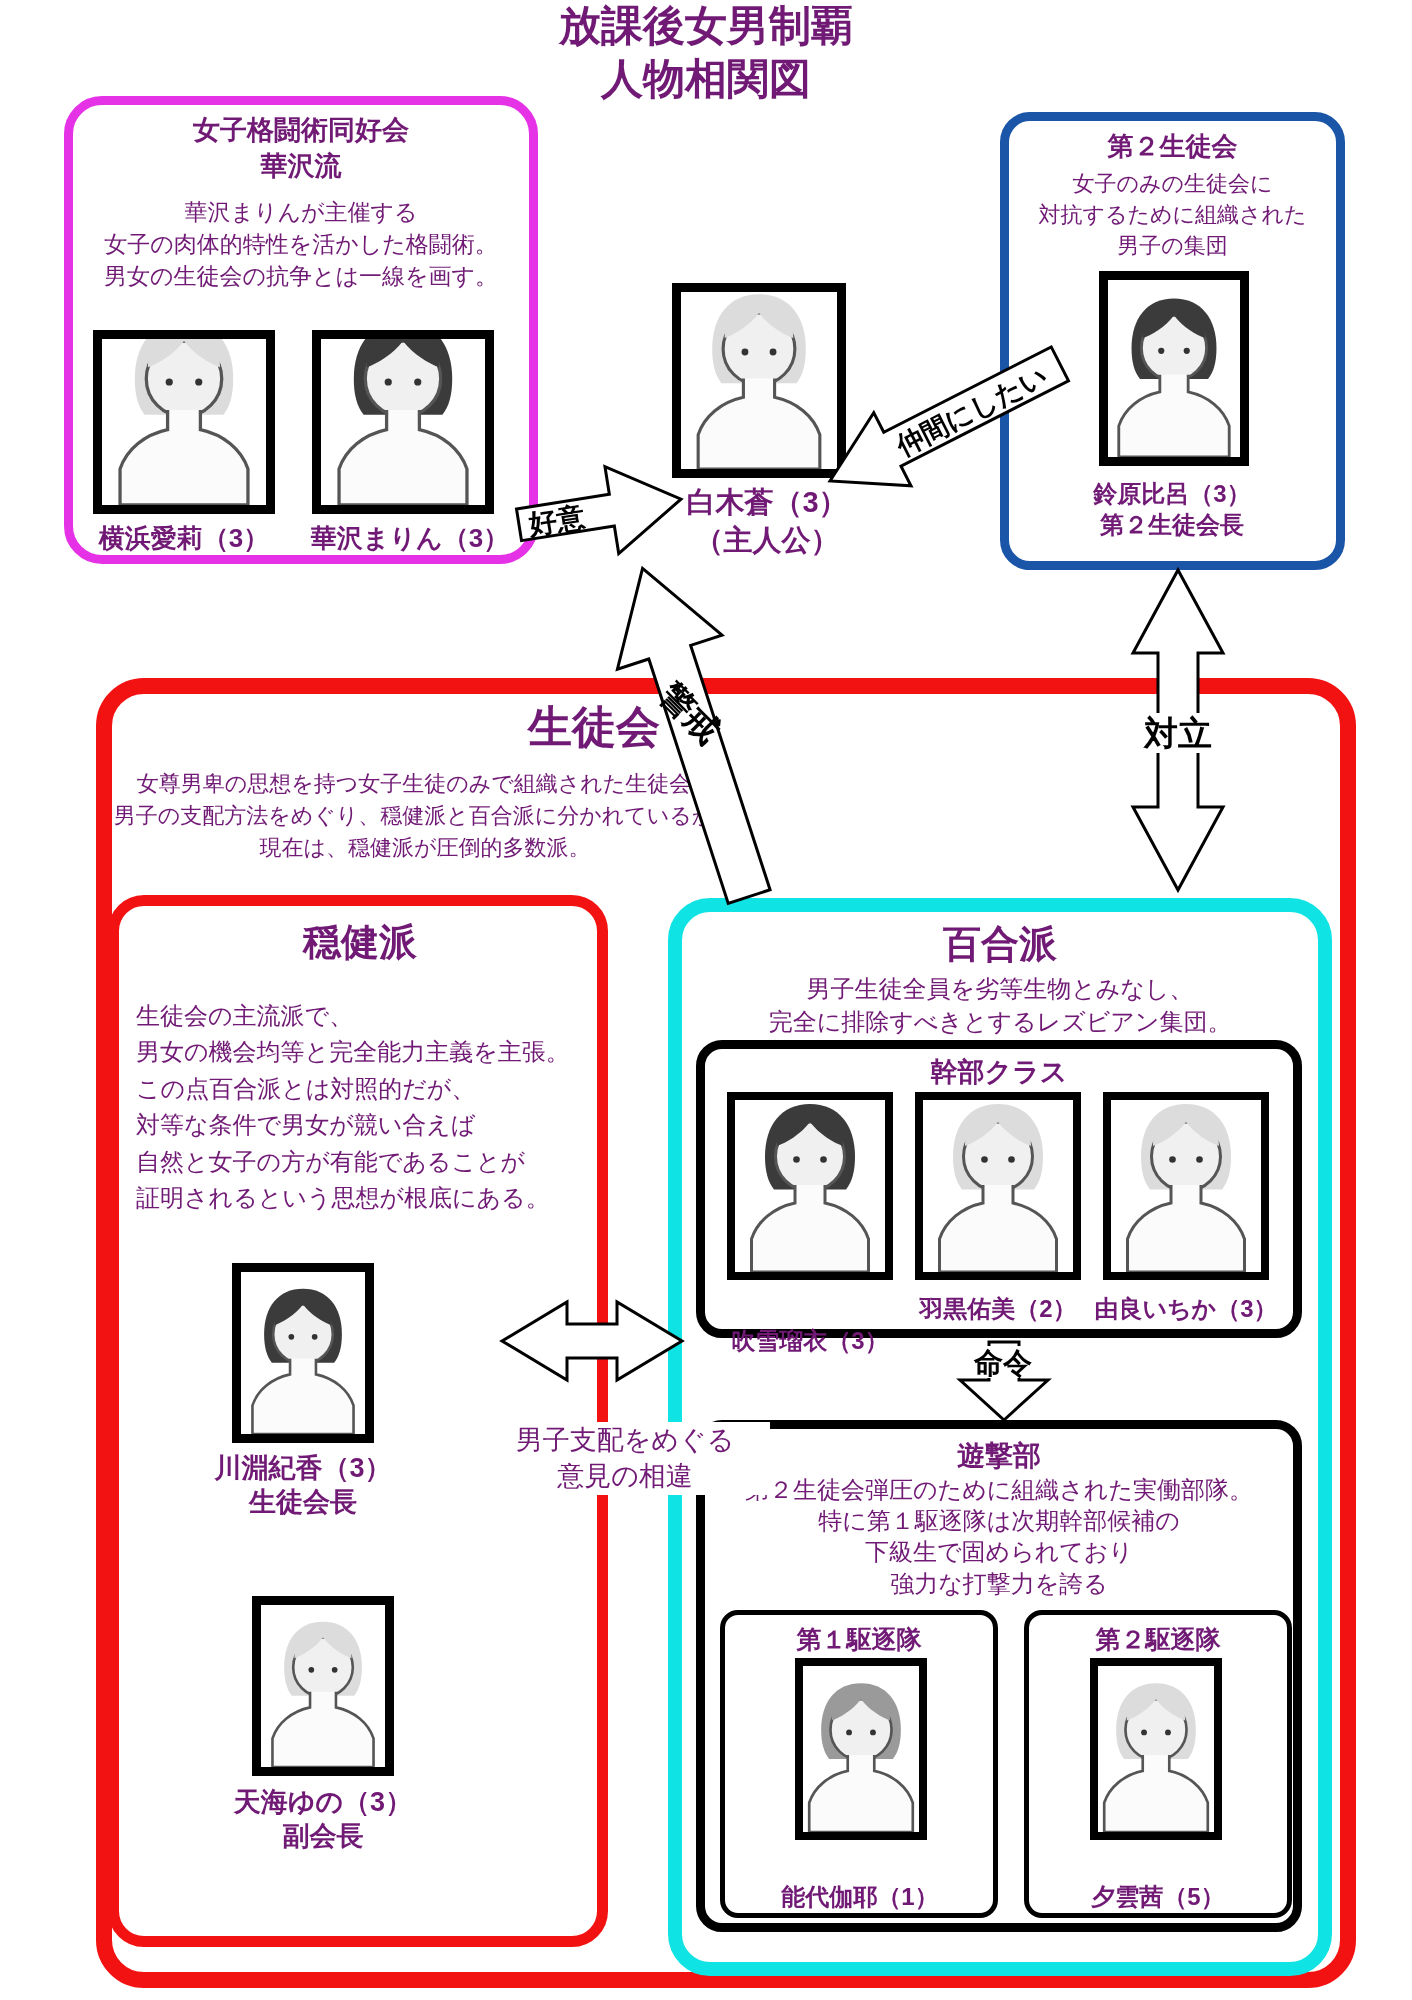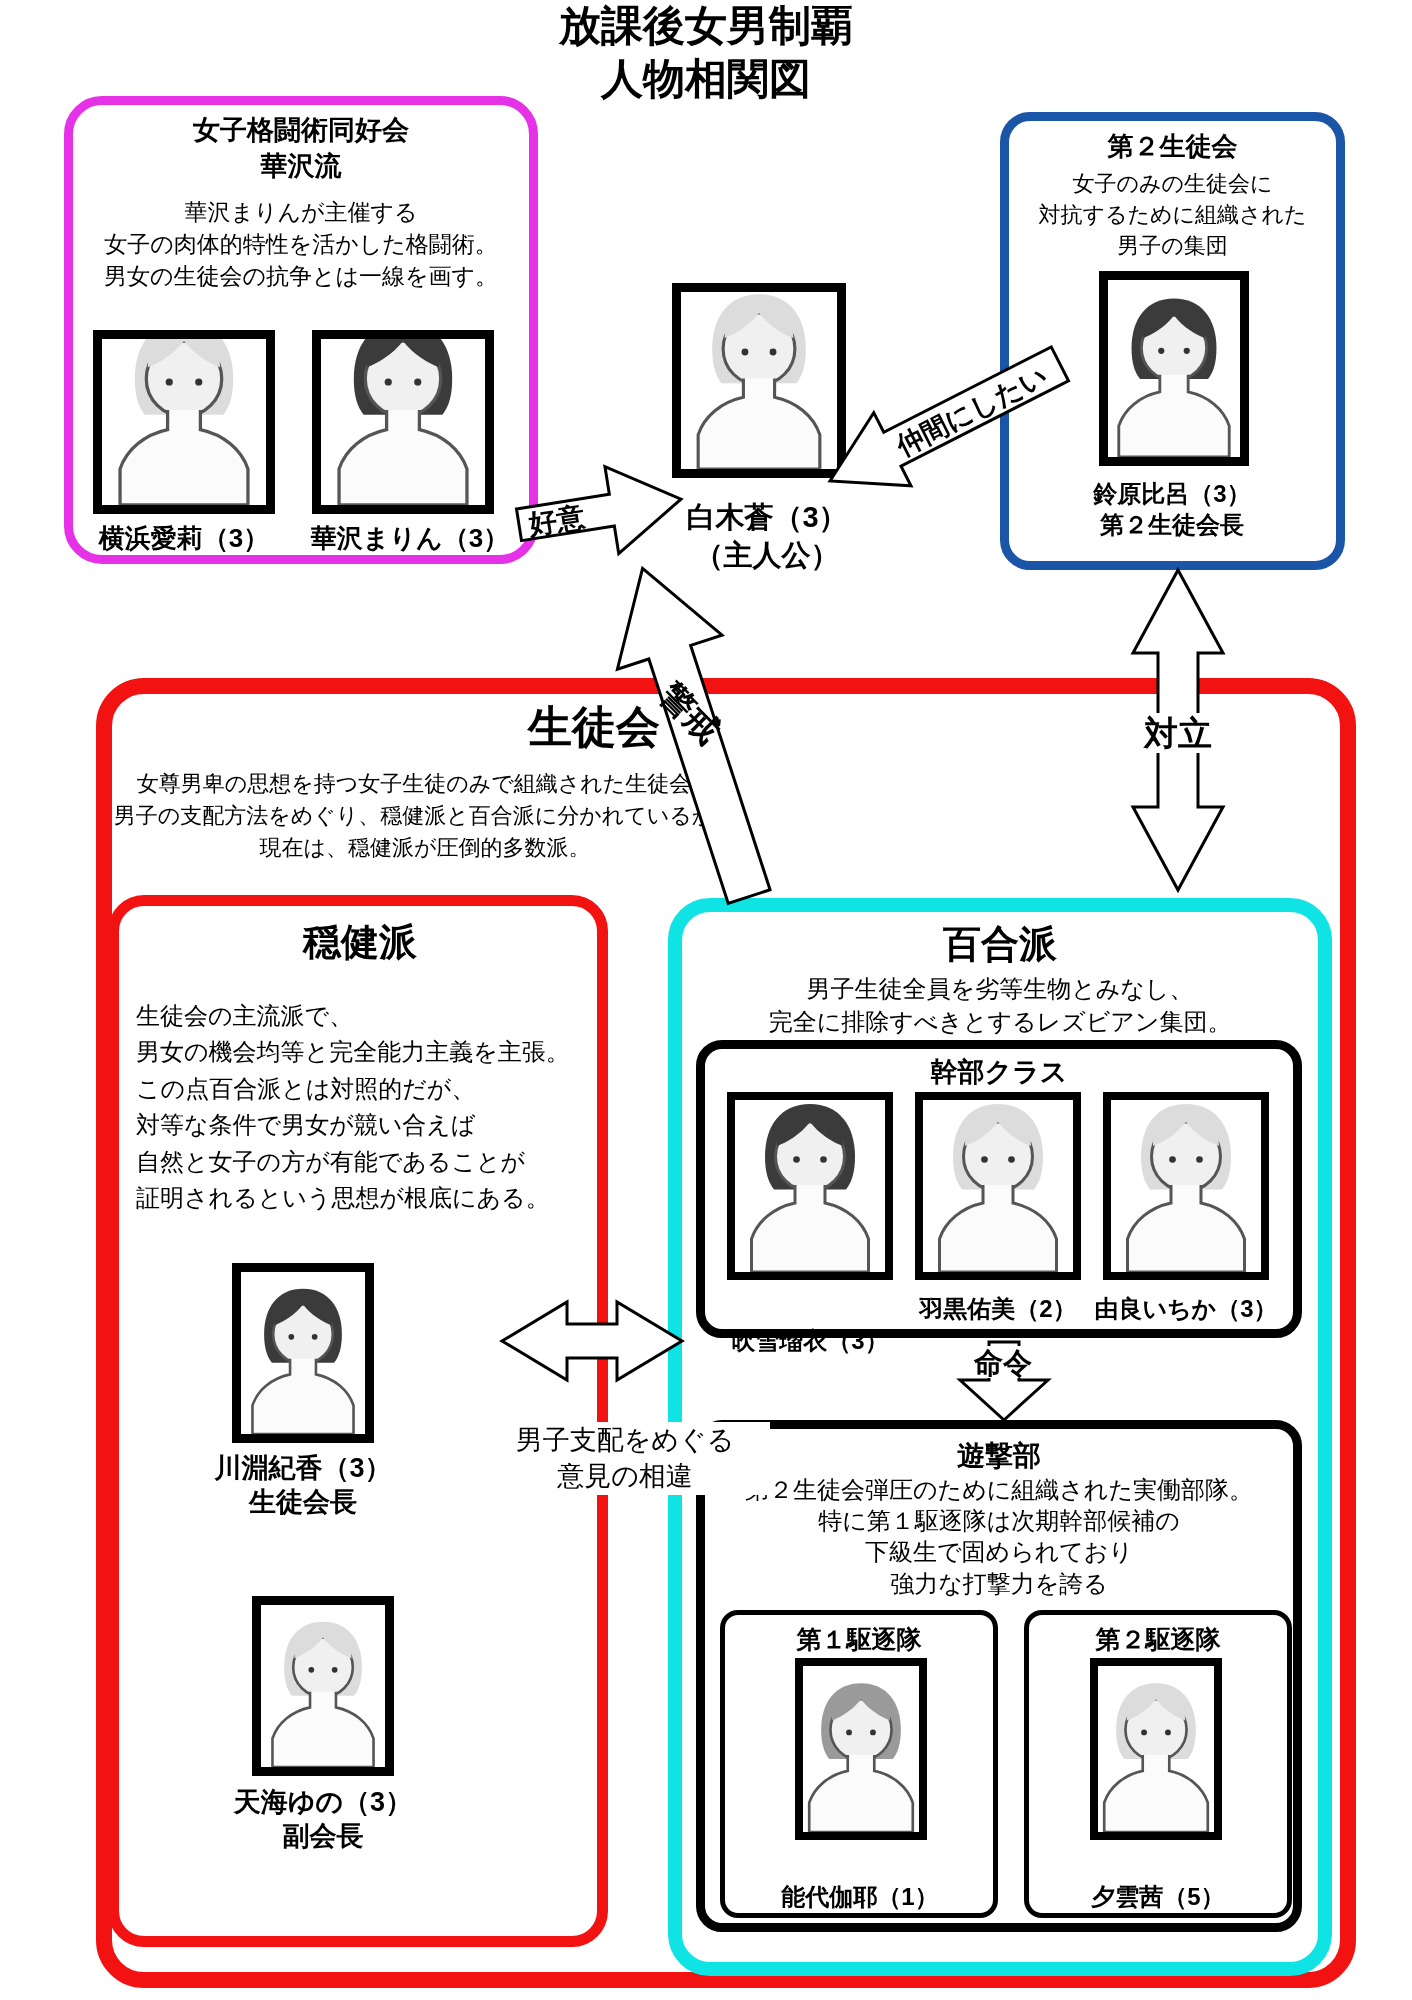--- a/index.html
+++ b/index.html
@@ -1,17 +1,17 @@
 <!DOCTYPE html>
 <html><head>
 <meta charset="utf-8">
 <style>
   html,body{margin:0;padding:0;background:#fff;}
   .stage{position:relative;width:1412px;height:2000px;background:#ffffff;overflow:hidden;
-         font-family:"Liberation Sans","DejaVu Sans",sans-serif;color:#000000;}
+         font-family:"Liberation Sans","DejaVu Sans",sans-serif;color:#701a75;}
   .abs{position:absolute;}
   .c{text-align:center;}
   .b{font-weight:bold;}
   .box{position:absolute;box-sizing:border-box;background:transparent;}
   .pframe{position:absolute;box-sizing:border-box;border:9px solid #000;background:#fff;z-index:3;}
   .pframe .portrait-art{position:absolute;left:0;top:0;right:0;bottom:0;display:block;}
   .portrait-art svg{width:100%;height:100%;display:block;}
   .tone-dark{color:#3b3b3b;}
   .tone-mid{color:#9a9a9a;}
   .tone-light{color:#dcdcdc;}
@@ -85,21 +85,21 @@
           <rect width="100" height="125" fill="#ffffff"></rect>
           <path d="M50 13 C31 13 20 27 20 48 C20 58 22 65 26 70 L74 70 C78 65 80 58 80 48 C80 27 69 13 50 13 Z" fill="currentColor"></path>
           <circle cx="50" cy="48" r="23" fill="#f0f0f0" stroke="#555" stroke-width="2"></circle>
           <path d="M50 17 C37 17 28 27 28 41 C34 39 44 33 50 25 C56 33 66 39 72 41 C72 27 63 17 50 17 Z" fill="currentColor"></path>
           <circle cx="41" cy="50" r="2.2" fill="#333"></circle>
           <circle cx="59" cy="50" r="2.2" fill="#333"></circle>
           <path d="M40 67 L40 79 C26 82 15 91 11 103 L11 125 L89 125 L89 103 C85 91 74 82 60 79 L60 67" fill="#fbfbfb" stroke="#555" stroke-width="2"></path>
         </svg>
       </span>
   </div>
-  <div class="txt c b" style="left:607px;top:499px;width:320px;font-size:29px;line-height:1.3;z-index:5;">
+  <div class="txt c b" style="left:607px;top:484px;width:320px;font-size:29px;line-height:1.3;z-index:5;">
     <div>白木蒼（3）</div>
     <div>（主人公）</div>
   </div>
 
   <div class="box c2-box" style="left:1000px;top:112px;width:345px;height:458px;"></div>
   <div class="txt c b" style="left:1010px;top:128px;width:325px;font-size:26px;">第２生徒会</div>
   <div class="txt c" style="left:1005px;top:168px;width:335px;font-size:22px;line-height:1.42;">
     <div>女子のみの生徒会に</div>
     <div>対抗するために組織された</div>
     <div>男子の集団</div>

